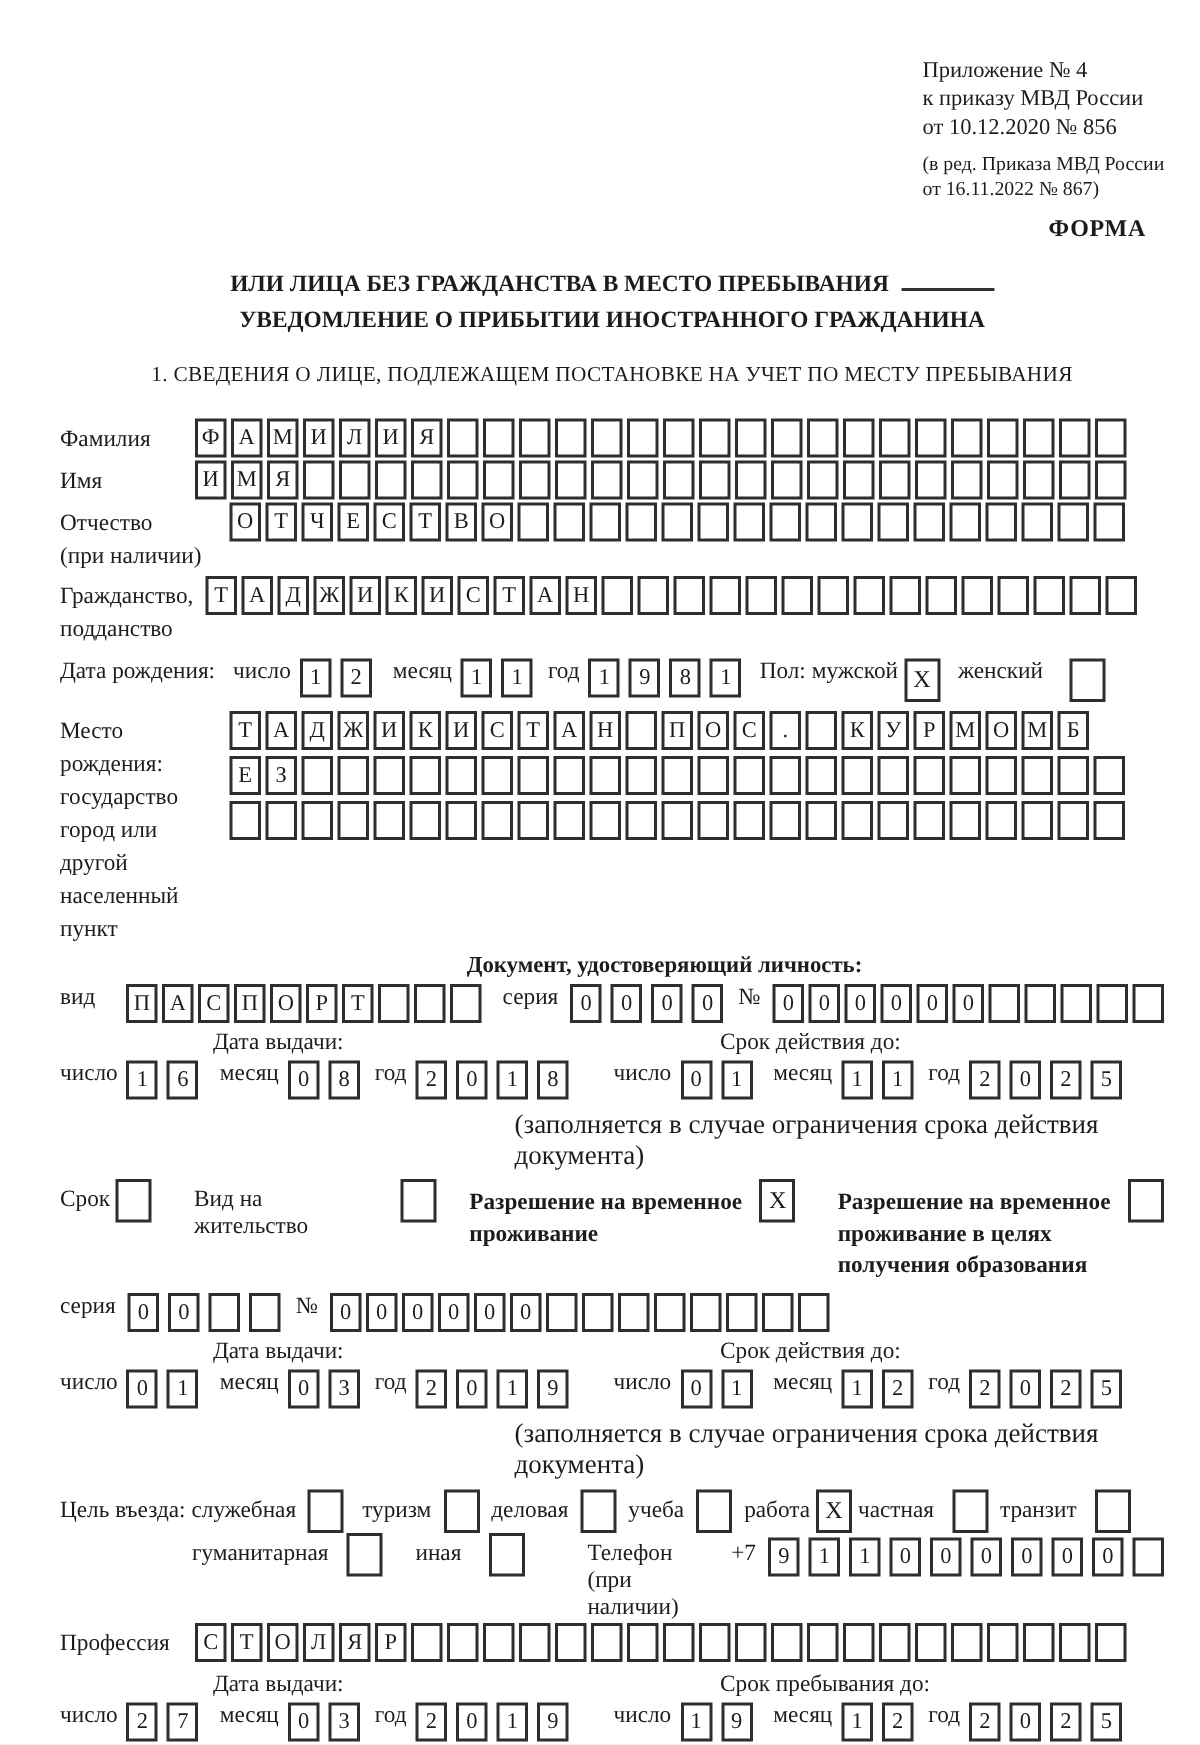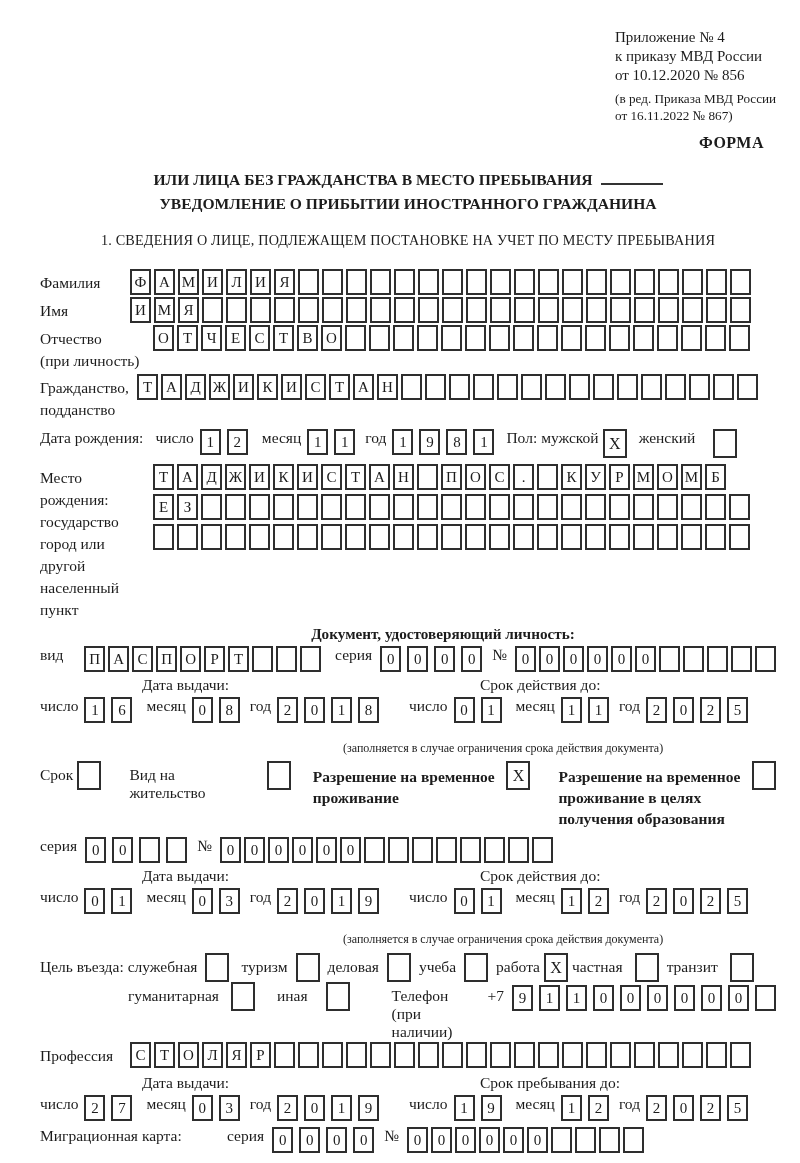--- a/index.html
+++ b/index.html
@@ -1,20 +1,20 @@
 <!DOCTYPE html>
 <html><head>
 <meta charset="utf-8">
 <style>
   html,body { margin:0; padding:0; background:#e8e8e8; }
   .page {
     width:800px; height:1163px; box-sizing:border-box; margin:0 auto;
     background:#ffffff; color:#1c1c1c;
     font-family:"Liberation Serif", serif;
-    padding:28px 24px 0 40px; position:relative; overflow:hidden;
+    padding:38px 24px 0 40px; position:relative; overflow:hidden;
   }
   
   .hdr { margin-left:575px; font-size:15px; line-height:19px; white-space:nowrap; }
   .hdr-small { margin-top:5px; font-size:13.2px; line-height:17px; }
   .forma { text-align:right; padding-right:12px; font-weight:bold; font-size:16px; margin-top:10px; letter-spacing:.5px; }
   .title { text-align:center; font-weight:bold; font-size:15.6px; line-height:24px; margin-top:16px; }
   .uline { display:inline-block; width:62px; border-bottom:2px solid #333; margin-left:8px; }
   .sec1 { text-align:center; font-weight:normal; font-size:14.2px; margin-top:16px; letter-spacing:.2px; }
   
   .form { margin-top:20px; }
@@ -34,21 +34,21 @@
     flex:0 0 auto; width:24px; height:29px; border:2px solid #2e2e2e; box-sizing:border-box;
     display:flex; align-items:center; justify-content:center; font-size:16px; background:#fff;
   }
   
   .dhead { position:relative; height:18px; margin-top:4px; font-size:15.5px; }
   .dh1 { position:absolute; left:102px; }
   .dh2 { position:absolute; left:440px; }
   .drow { display:flex; align-items:flex-start; margin-top:3px; font-size:15.5px; }
   .dlbl { margin-right:6px; }
   .m14 { margin-left:14px; } .m30 { margin-left:30px; } .m10 { margin-left:10px; } .m8 { margin-left:8px; }
-  .note { font-size:12px; margin-top:18px; margin-left:303px; }
+  .note { font-size:18px; margin-top:6px; margin-left:303px; }
   .dochead { text-align:center; font-weight:bold; font-size:15.2px; margin-top:4px; padding-left:70px; }
   .intro { font-size:15.5px; line-height:22px; margin-top:5px; }
   .optrow { display:flex; align-items:flex-start; margin-top:5px; font-size:15.5px; }
   .optlbl { padding-top:5px; }
   .optwrap { width:195px; text-align:left; line-height:21px; padding-top:5px;font-weight:bold; }
   .gap4{margin-left:4px}.gap8{margin-left:8px}.gap12{margin-left:12px}.gap18{margin-left:18px}.gap22{margin-left:22px}.gap28{margin-left:28px}
 </style>
 </head>
 <body>
 
@@ -135,21 +135,21 @@
           <span class="cell"></span>
           <span class="cell"></span>
           <span class="cell"></span>
           <span class="cell"></span>
         </span>
     </div>
 
     <div class="frow">
       <span class="lbl2 w113">
         <span>Отчество</span><br>
-        <span>(при личность)</span>
+        <span>(при наличии)</span>
       </span>
       <span class="cells">
           <span class="cell">О</span>
           <span class="cell">Т</span>
           <span class="cell">Ч</span>
           <span class="cell">Е</span>
           <span class="cell">С</span>
           <span class="cell">Т</span>
           <span class="cell">В</span>
           <span class="cell">О</span>

